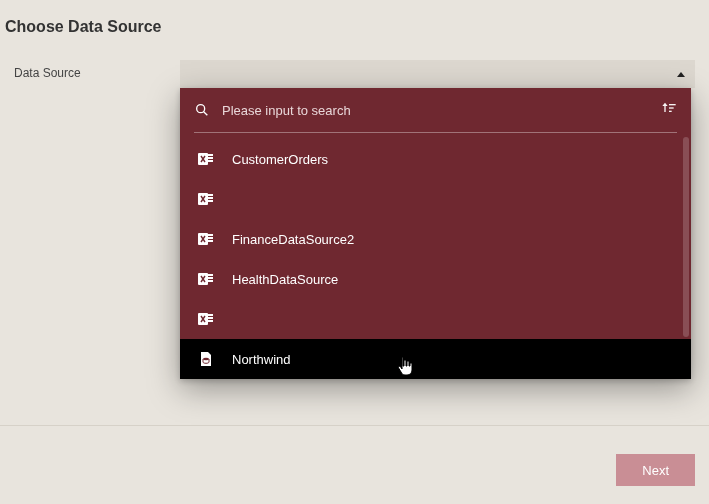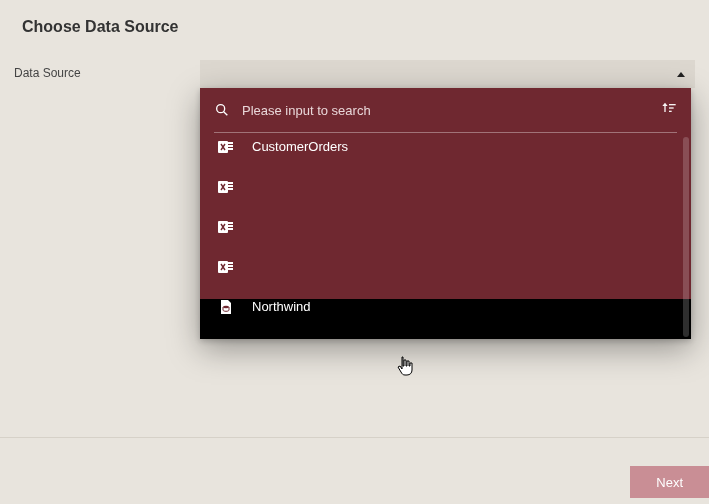--- a/index.html
+++ b/index.html
@@ -9,29 +9,29 @@
     width: 709px;
     height: 504px;
     position: relative;
     overflow: hidden;
     color: #333;
   }
   .page-title {
     font-size: 16px;
     font-weight: 600;
     color: #333;
-    padding: 18px 0 0 22px;
+    padding: 18px 0 0 5px;
   }
   .row {
     display: flex;
     align-items: flex-start;
     margin-top: 24px;
   }
   .label {
-    width: 200px;
+    width: 180px;
     font-size: 12px;
     color: #444;
     padding-left: 14px;
     padding-top: 6px;
   }
   .select-wrap {
     position: relative;
     flex: 1;
     margin-right: 14px;
   }
@@ -81,20 +81,21 @@
     height: 1px;
     background: rgba(255,255,255,0.35);
     margin: 0 14px;
   }
   .list {
     position: relative;
     padding: 6px 0 0 0;
   }
   .item {
     display: flex;
+    align-items: center;
     height: 40px;
     padding: 0 18px;
     gap: 18px;
     font-size: 13px;
     cursor: pointer;
   }
   .item.hovered {
     background: #000000;
   }
   .file-icon {
@@ -105,26 +106,27 @@
     position: absolute;
     right: 2px;
     top: 4px;
     width: 6px;
     height: 200px;
     background: rgba(255,255,255,0.18);
     border-radius: 3px;
   }
   .footer {
     position: absolute;
-    left: 0; right: 0; bottom: 4px;
+    left: 0; right: 0; bottom: 16px;
     height: 63px;
     border-top: 1px solid #d6d1c8;
     display: flex;
     align-items: flex-end;
     justify-content: flex-end;
+    padding-right: 14px;
   }
   .next-btn {
     background: #c98e95;
     color: #fff;
     border: none;
     height: 32px;
     padding: 0 26px;
     font-size: 13px;
     cursor: pointer;
     margin-bottom: 2px;
@@ -198,20 +200,33 @@
           <div class="item">
             <span class="file-icon">
               <svg width="16" height="16" viewBox="0 0 16 16">
                 <rect x="0" y="2" width="10" height="12" rx="1" fill="#fff"></rect>
                 <path d="M3 5l4 6M7 5l-4 6" stroke="#6f2830" stroke-width="1.4"></path>
                 <rect x="10" y="3" width="5" height="2" fill="#fff"></rect>
                 <rect x="10" y="6" width="5" height="2" fill="#fff"></rect>
                 <rect x="10" y="9" width="5" height="2" fill="#fff"></rect>
               </svg>
             </span>
+            <span>FinanceDataSource2</span>
+          </div>
+          <div class="item">
+            <span class="file-icon">
+              <svg width="16" height="16" viewBox="0 0 16 16">
+                <rect x="0" y="2" width="10" height="12" rx="1" fill="#fff"></rect>
+                <path d="M3 5l4 6M7 5l-4 6" stroke="#6f2830" stroke-width="1.4"></path>
+                <rect x="10" y="3" width="5" height="2" fill="#fff"></rect>
+                <rect x="10" y="6" width="5" height="2" fill="#fff"></rect>
+                <rect x="10" y="9" width="5" height="2" fill="#fff"></rect>
+              </svg>
+            </span>
+            <span>HealthDataSource</span>
           </div>
           <div class="item">
             <span class="file-icon">
               <svg width="16" height="16" viewBox="0 0 16 16">
                 <rect x="0" y="2" width="10" height="12" rx="1" fill="#fff"></rect>
                 <path d="M3 5l4 6M7 5l-4 6" stroke="#6f2830" stroke-width="1.4"></path>
                 <rect x="10" y="3" width="5" height="2" fill="#fff"></rect>
                 <rect x="10" y="6" width="5" height="2" fill="#fff"></rect>
                 <rect x="10" y="9" width="5" height="2" fill="#fff"></rect>
               </svg>

